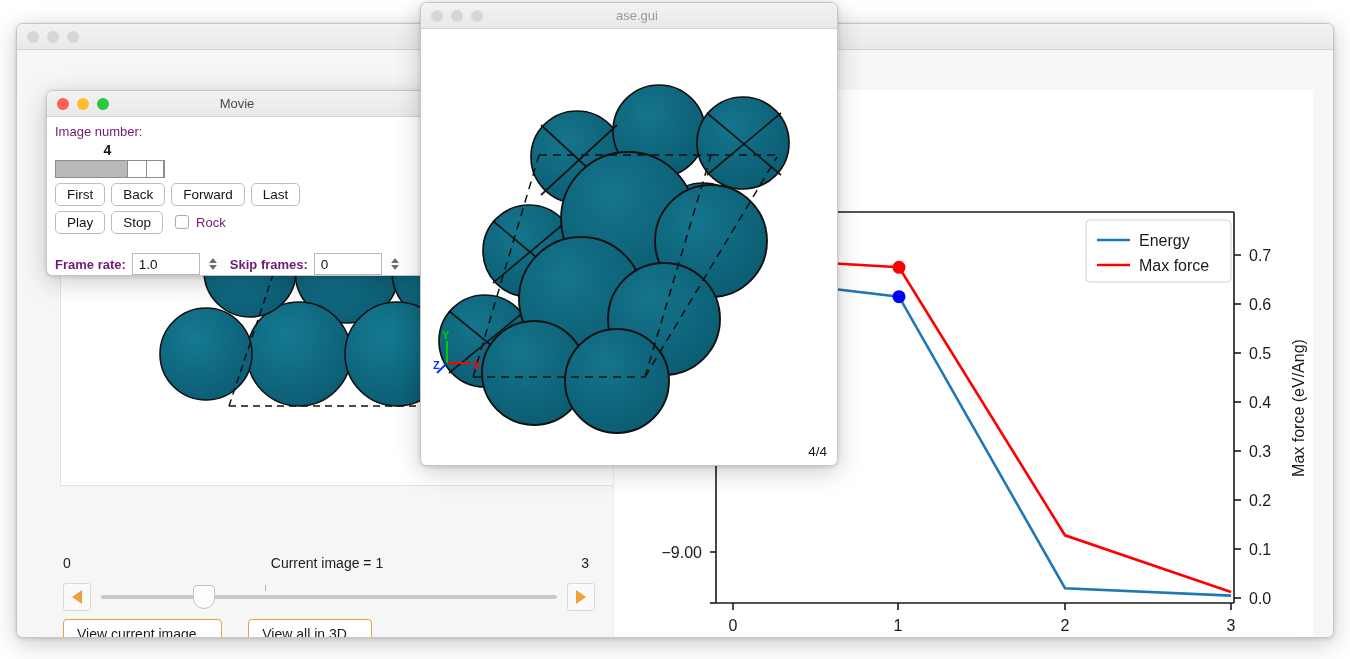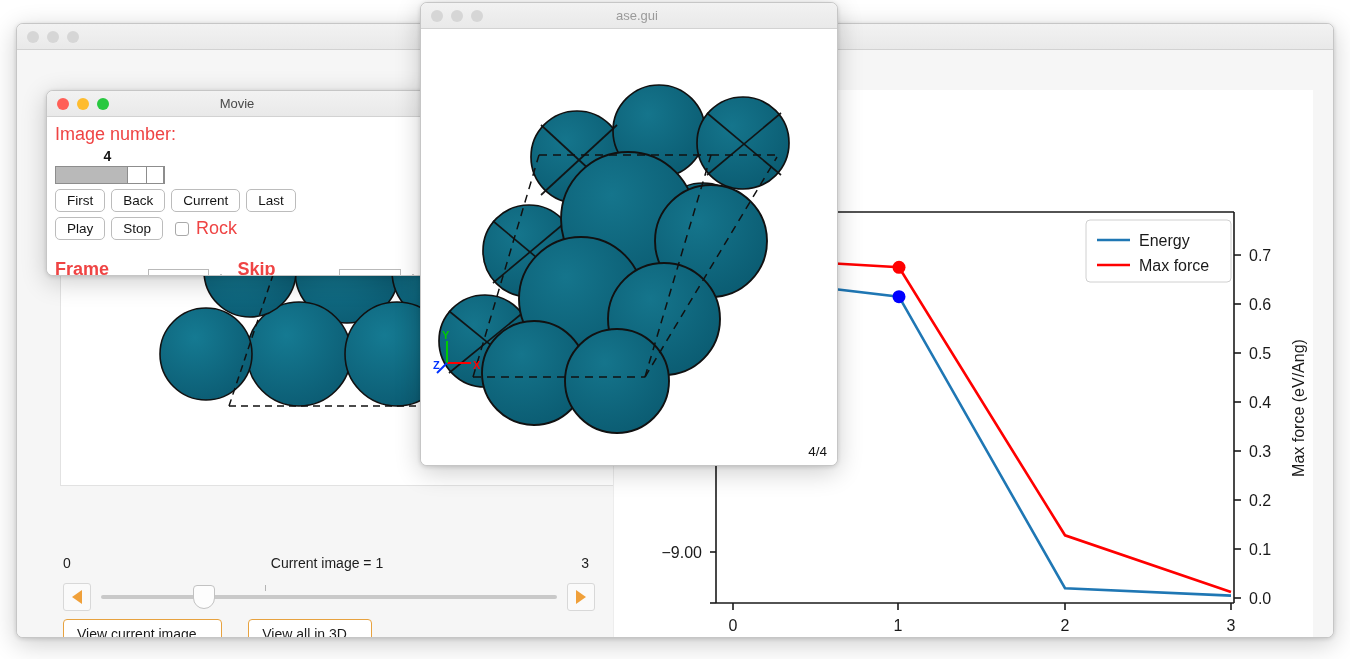--- a/index.html
+++ b/index.html
@@ -89,35 +89,35 @@
   }
   #buttons-row { position: absolute; top: 64px; left: 16px; display: flex; gap: 26px; }
   .obtn {
     border: 1px solid #e7a23f; border-radius: 4px; background: #ffffff;
     color: #1c1c1c; font-size: 14px; padding: 6px 13px; white-space: nowrap;
   }
 
   
   #movie-window { left: 46px; top: 90px; width: 382px; height: 186px; }
   #movie-body { position: absolute; inset: 26px 0 0 0; padding: 7px 8px 0 8px; background: #ffffff; }
-  .mlabel { font-size: 18px; color: #ef4444; }
+  .mlabel { font-size: 13px; color: #701a75; }
   #image-number-value { text-align: center; font-size: 14px; font-weight: bold; color: #141414; margin-top: 3px; width: 105px; }
   #scale-widget {
     margin-top: 2px; width: 110px; height: 18px;
     border: 1px solid #8d8d8d; background: #ffffff; position: relative;
   }
   #scale-fill { position: absolute; left: 0; top: 0; bottom: 0; width: 66%; background: #b9b9b9; }
   #scale-thumb { position: absolute; left: 66%; top: 0; bottom: 0; width: 20px; background: #ffffff; border-left: 1px solid #8d8d8d; border-right: 1px solid #8d8d8d; }
   #scale-thumb2 { position: absolute; left: calc(66% + 21px); top: 0; bottom: 0; width: 16px; background: #ffffff; border-right: 1px solid #8d8d8d; }
   .btnrow { display: flex; gap: 6px; margin-top: 5px; align-items: center; }
   .gbtn {
     background: #ffffff; border: 1px solid #bcbcbc; border-radius: 5px;
     font-size: 13.5px; color: #141414; padding: 3px 11px;
   }
-  .chkwrap { display: flex; align-items: center; gap: 7px; margin-left: 6px; }
+  .chkwrap { display: flex; align-items: flex-start; gap: 7px; margin-left: 6px; }
   .chkbox { width: 14px; height: 14px; border: 1px solid #a9a9a9; border-radius: 3px; background: #fff; }
   #spin-row { display: flex; align-items: center; gap: 6px; margin-top: 19px; }
   .spinfield {
     border: 1px solid #b9b9b9; background: #ffffff; height: 22px;
     font-size: 13.5px; color: #141414; padding: 5px 6px; display: flex; align-items: center;
   }
   .stepper { display: flex; flex-direction: column; align-items: center; justify-content: center; width: 14px; height: 22px; gap: 2px; }
   .ar-up { width: 0; height: 0; border-left: 4px solid transparent; border-right: 4px solid transparent; border-bottom: 5px solid #6e6e6e; }
   .ar-dn { width: 0; height: 0; border-left: 4px solid transparent; border-right: 4px solid transparent; border-top: 5px solid #6e6e6e; }
 
@@ -281,21 +281,21 @@
 
       <div id="scale-widget">
         <div id="scale-fill"></div>
         <div id="scale-thumb"></div>
         <div id="scale-thumb2"></div>
       </div>
 
       <div class="btnrow">
         <button class="gbtn">First</button>
         <button class="gbtn">Back</button>
-        <button class="gbtn">Current</button>
+        <button class="gbtn">Forward</button>
         <button class="gbtn">Last</button>
       </div>
 
       <div class="btnrow">
         <button class="gbtn">Play</button>
         <button class="gbtn">Stop</button>
         <label class="chkwrap">
           <span class="chkbox"></span>
           <span class="mlabel">Rock</span>
         </label>

